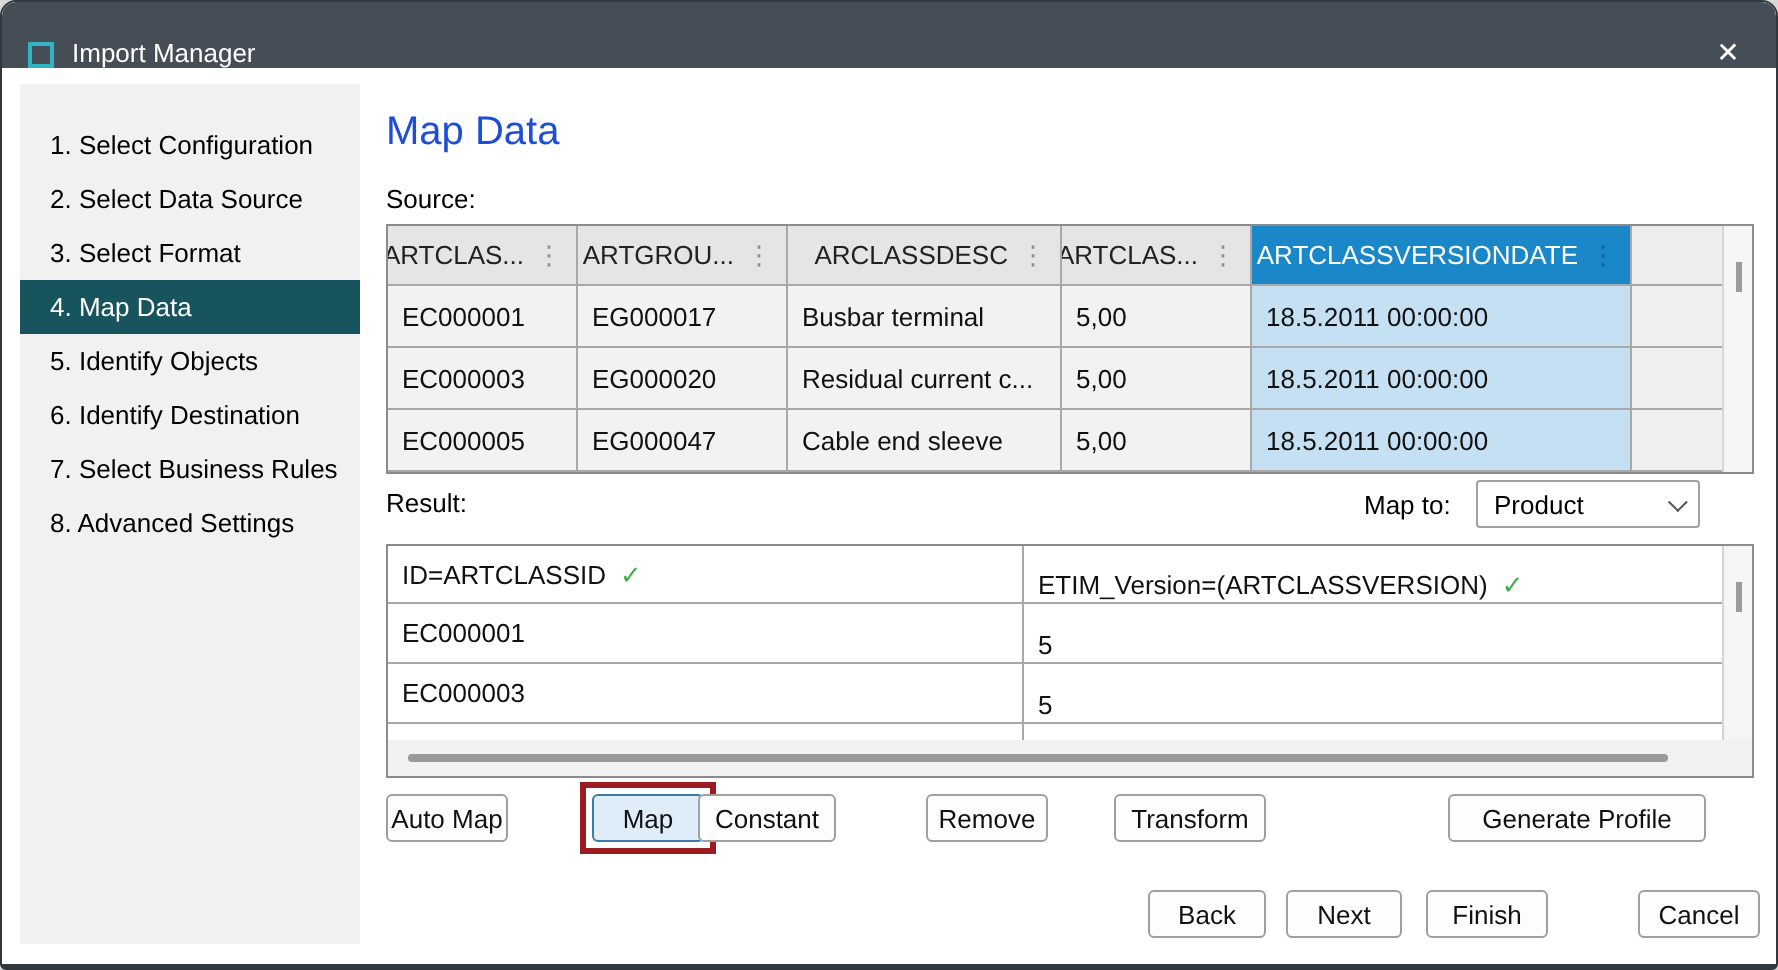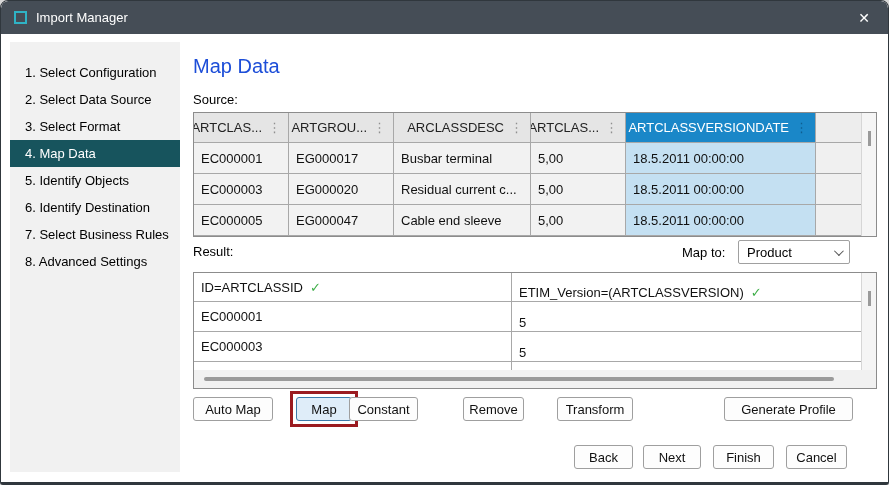--- a/index.html
+++ b/index.html
@@ -4,21 +4,21 @@
 <style>
   * { margin:0; padding:0; box-sizing:border-box; }
   html,body { background:#d8d8d8; font-family:"Liberation Sans", sans-serif; }
   .window {
     position:relative; width:889px; height:485px; background:#ffffff;
     border:1px solid #30373d; border-bottom-width:3px;
     border-radius:8px 8px 3px 3px; overflow:hidden;
   }
   
   .titlebar {
-    height:33px; background:#454d56; display:flex; align-items:center;
+    height:33px; background:#454d56; display:flex; align-items:flex-end;
     padding:0 13px; border-radius:7px 7px 0 0;
   }
   .title-icon { width:13px; height:13px; border:2px solid #2fb3c5; margin-right:9px; }
   .title-text { color:#ffffff; font-size:13px; }
   .close-btn { margin-left:auto; color:#ffffff; font-size:14px; width:22px; text-align:center; cursor:default; }
   
   .sidebar {
     position:absolute; left:9px; top:41px; width:170px; height:430px;
     background:#f1f1f1; padding-top:17px;
   }
@@ -70,33 +70,33 @@
   }
   .chev { margin-left:auto; width:7px; height:7px; border-right:1px solid #555; border-bottom:1px solid #555;
     transform:rotate(45deg) translateY(-2px); }
   
   .btn {
     position:absolute; height:24px; background:#fdfdfd; border:1px solid #9f9f9f; border-radius:3px;
     font-size:13px; color:#111; display:flex; align-items:center; justify-content:center;
     font-family:"Liberation Sans", sans-serif;
   }
   .row-actions .btn { top:396px; }
-  .b-automap { left:192px; width:80px; }
+  .b-automap { left:192px; width:61px; }
   .b-map { left:295px; width:56px; background:#dfedf9; border:1px solid #3d7bab; }
   .b-constant { left:348px; width:69px; }
   .b-remove { left:462px; width:61px; }
   .b-transform { left:556px; width:76px; }
   .b-genprofile { left:723px; width:129px; }
   .annotation { position:absolute; left:289px; top:390px; width:68px; height:36px;
     border:3px solid #9b1b20; pointer-events:none; }
   .row-footer .btn { top:444px; }
   .b-back { left:573px; width:59px; }
   .b-next { left:642px; width:58px; }
   .b-finish { left:712px; width:61px; }
-  .b-cancel { left:785px; width:61px; }
+  .b-cancel { left:818px; width:61px; }
 </style>
 </head>
 <body>
 
 <div class="window">
 
   <div class="titlebar">
     <div class="title-icon"></div>
     <div class="title-text">Import Manager</div>
     <div class="close-btn">✕</div>

